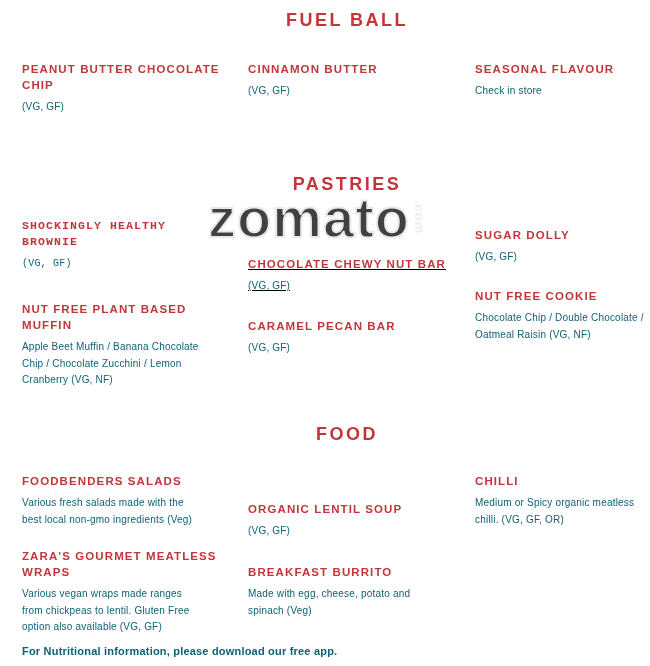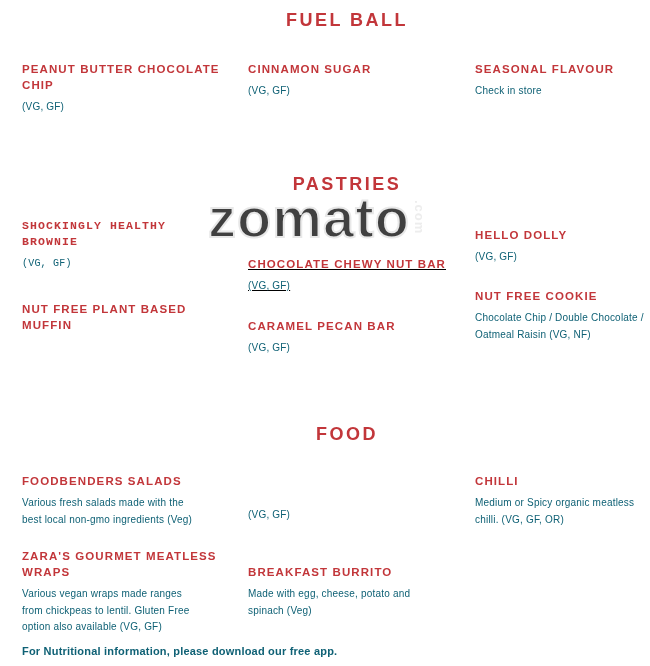--- a/index.html
+++ b/index.html
@@ -92,47 +92,50 @@
   <div class="section-title t-fuel">FUEL BALL</div>
   <div class="section-title t-pastries">PASTRIES</div>
   <div class="section-title t-food">FOOD</div>
 
   <div class="item i-a1">
     <div class="name">PEANUT BUTTER CHOCOLATE
 CHIP</div>
     <div class="desc">(VG, GF)</div>
   </div>
   <div class="item i-a2">
-    <div class="name">CINNAMON SUGAR</div>
+    <div class="name">CINNAMON BUTTER</div>
     <div class="desc">(VG, GF)</div>
   </div>
   <div class="item i-a3">
     <div class="name">SEASONAL FLAVOUR</div>
     <div class="desc">Check in store</div>
   </div>
 
   <div class="item i-b1">
     <div class="name">SHOCKINGLY HEALTHY
 BROWNIE</div>
     <div class="desc">(VG, GF)</div>
   </div>
   <div class="item i-b2">
     <div class="name">NUT FREE PLANT BASED
 MUFFIN</div>
+    <div class="desc">Apple Beet Muffin / Banana Chocolate
+Chip / Chocolate Zucchini / Lemon
+Cranberry (VG, NF)</div>
   </div>
   <div class="item i-b3">
     <div class="name">CHOCOLATE CHEWY NUT BAR</div>
     <div class="desc">(VG, GF)</div>
   </div>
   <div class="item i-b4">
     <div class="name">CARAMEL PECAN BAR</div>
     <div class="desc">(VG, GF)</div>
   </div>
   <div class="item i-b5">
-    <div class="name">HELLO DOLLY</div>
+    <div class="name">SUGAR DOLLY</div>
     <div class="desc">(VG, GF)</div>
   </div>
   <div class="item i-b6">
     <div class="name">NUT FREE COOKIE</div>
     <div class="desc">Chocolate Chip / Double Chocolate /
 Oatmeal Raisin (VG, NF)</div>
   </div>
 
   <div class="item i-c1">
     <div class="name">FOODBENDERS SALADS</div>
@@ -140,20 +143,21 @@
 best local non-gmo ingredients (Veg)</div>
   </div>
   <div class="item i-c2">
     <div class="name">ZARA'S GOURMET MEATLESS
 WRAPS</div>
     <div class="desc">Various vegan wraps made ranges
 from chickpeas to lentil. Gluten Free
 option also available (VG, GF)</div>
   </div>
   <div class="item i-c3">
+    <div class="name">ORGANIC LENTIL SOUP</div>
     <div class="desc">(VG, GF)</div>
   </div>
   <div class="item i-c5">
     <div class="name">CHILLI</div>
     <div class="desc">Medium or Spicy organic meatless
 chilli. (VG, GF, OR)</div>
   </div>
   <div class="item i-c4">
     <div class="name">BREAKFAST BURRITO</div>
     <div class="desc">Made with egg, cheese, potato and

